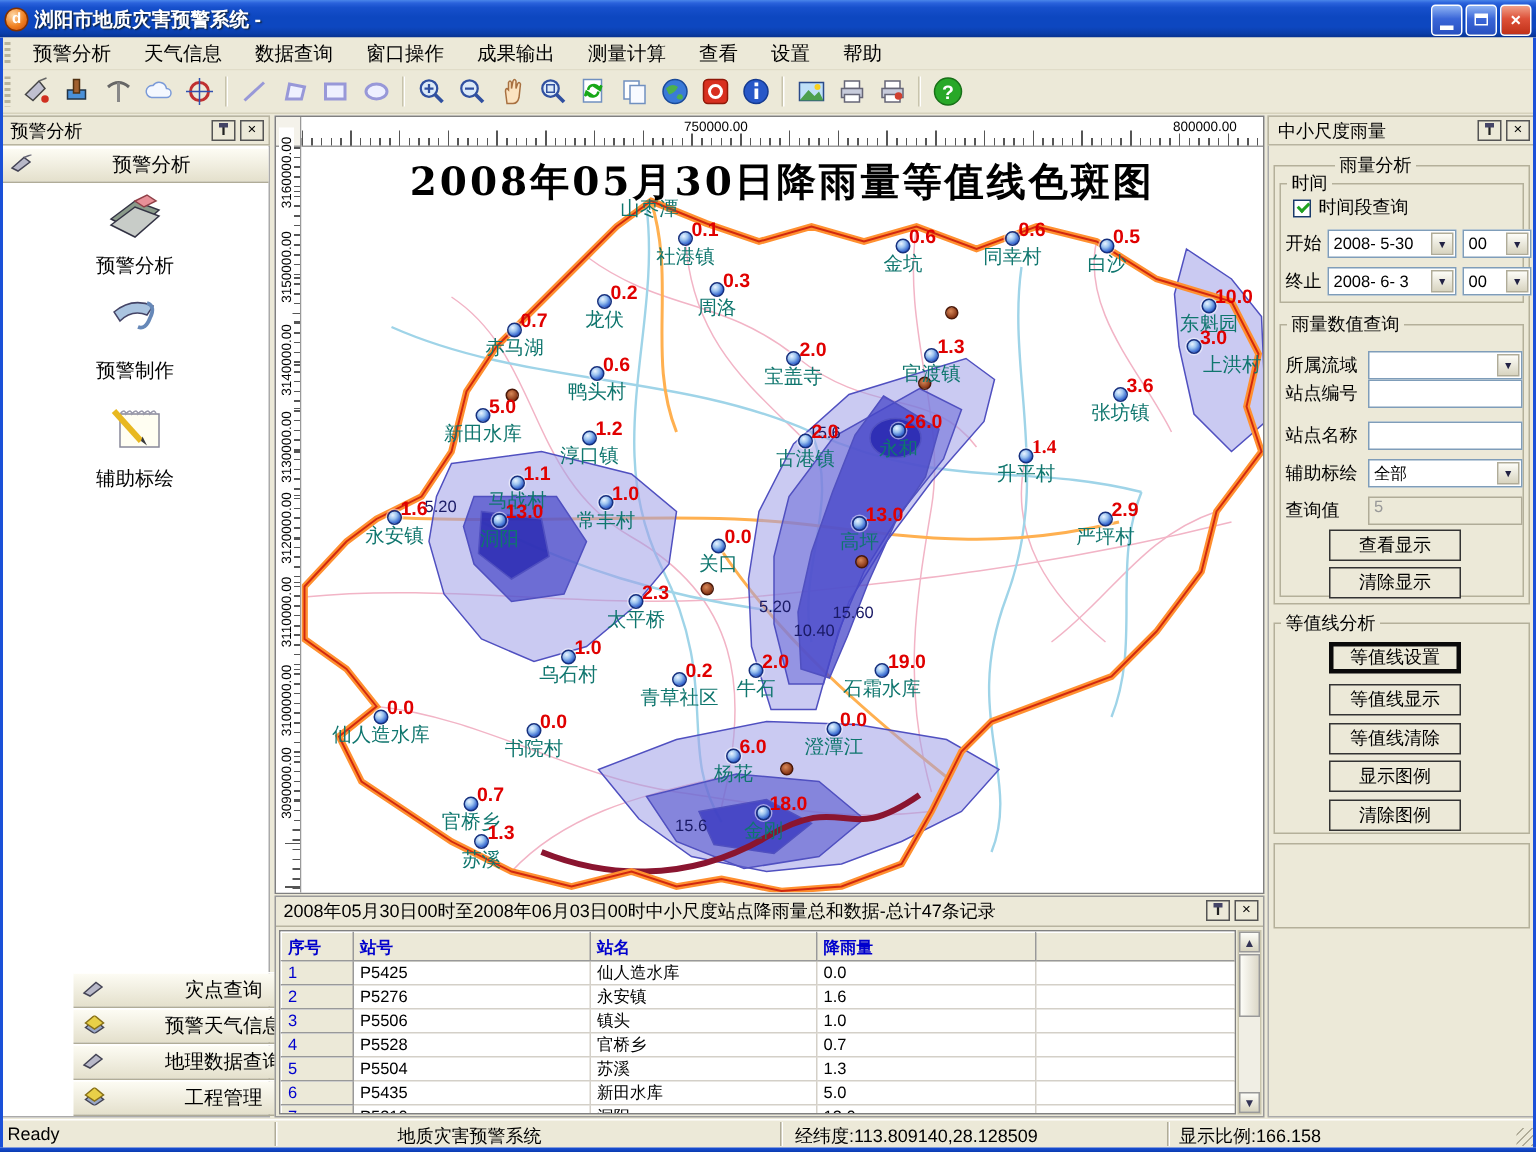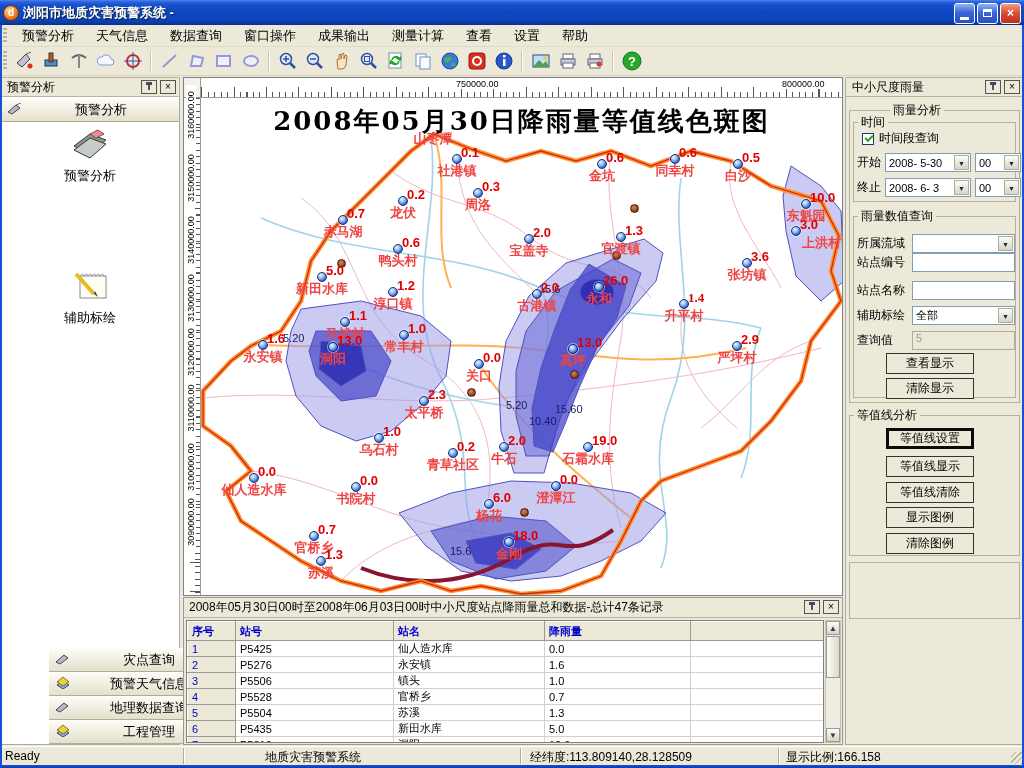--- a/index.html
+++ b/index.html
@@ -55,21 +55,21 @@
   .vruler .t1{position:absolute;top:0;bottom:0;right:0;width:5px;background:repeating-linear-gradient(to bottom,#555 0 1px,transparent 1px 6.5px);}
   .vruler .t2{position:absolute;top:0;bottom:0;right:0;width:10px;background:repeating-linear-gradient(to bottom,#555 0 1px,transparent 1px 29px);}
   .vruler .rlabel{position:absolute;left:1px;font-size:9px;color:#000;transform:rotate(-90deg);transform-origin:center;width:60px;text-align:center;background:#fff;}
   .map-canvas{position:absolute;left:17px;top:20px;width:641px;height:497px;background:#fff;overflow:hidden;}
   .map-title{position:absolute;left:0;top:6px;width:641px;text-align:center;font-family:"DejaVu Serif",serif;
     font-size:26px;font-weight:bold;color:#000;letter-spacing:2px;}
   .stn{position:absolute;width:10px;height:10px;border-radius:50%;
     background:radial-gradient(circle at 35% 30%,#eaf4ff 0%,#9cc4f0 35%,#3a6ad0 70%,#1c3a90 100%);
     border:1px solid #16307e;box-shadow:0 0 0 1px rgba(255,255,255,.5);}
   .stn-val{position:absolute;color:#e00000;font-weight:bold;font-size:13px;white-space:nowrap;}
-  .stn-name{position:absolute;color:#ef4444;font-weight:bold;font-size:13px;width:90px;text-align:center;white-space:nowrap;}
+  .stn-name{position:absolute;color:#0f766e;font-weight:normal;font-size:13px;width:90px;text-align:center;white-space:nowrap;}
   .ctr-label{position:absolute;color:#1a1a66;font-size:11px;white-space:nowrap;}
   .town-dot{position:absolute;width:9px;height:9px;border-radius:50%;background:radial-gradient(circle at 40% 35%,#d88858,#8a3818 70%);border:1px solid #4a1808;}
 
   
   .bottom-panel{position:absolute;left:183px;top:597px;width:660px;height:148px;background:#ece9d8;border:1px solid #999;}
   .bp-title{position:absolute;left:0;top:0;width:658px;height:20px;background:#ece9d8;border-bottom:1px solid #b8b4a0;
     font-size:12px;display:flex;align-items:center;padding-left:5px;}
   .bp-table-wrap{position:absolute;left:2px;top:22px;width:638px;height:123px;background:#fff;border:1px solid #808080;overflow:hidden;}
   table.res{border-collapse:collapse;table-layout:fixed;width:637px;font-size:11px;}
   table.res th{background:#ece9d8;color:#0000cd;font-weight:bold;text-align:left;height:19px;padding:0 4px;
@@ -306,20 +306,27 @@
       <span class="gb-label">预警分析</span>
     </div>
 
     <div class="tool-item" style="top:48px;">
       <svg width="44" height="34">
           <polygon points="6,20 22,8 38,14 22,28" fill="#8a9a8a" stroke="#334"></polygon>
           <polygon points="6,24 22,12 38,18 22,32" fill="#c8ccc8" stroke="#334"></polygon>
           <polygon points="22,8 30,4 36,8 28,12" fill="#e89098" stroke="#904048"></polygon>
         </svg>
       <div class="t-label">预警分析</div>
+    </div>
+    <div class="tool-item" style="top:116px;">
+      <svg width="44" height="36">
+          <path d="M8,14 Q20,4 34,10 L30,16 Q20,12 12,20 z" fill="#aac4e0" stroke="#446"></path>
+          <path d="M30,8 q6,2 2,10 q-3,8 -8,6" fill="none" stroke="#6688b8" stroke-width="2.5"></path>
+        </svg>
+      <div class="t-label">预警制作</div>
     </div>
     <div class="tool-item" style="top:188px;">
       <svg width="44" height="36">
           <rect x="12" y="10" width="26" height="22" fill="#fffef2" stroke="#889"></rect>
           <path d="M12,10 q3,-4 4,0 q3,-4 4,0 q3,-4 4,0 q3,-4 4,0 q3,-4 4,0 q3,-4 4,0" fill="none" stroke="#99a"></path>
           <line x1="8" y1="8" x2="26" y2="28" stroke="#e8b820" stroke-width="4"></line>
           <polygon points="26,28 30,31 27,25" fill="#3a3a3a"></polygon>
         </svg>
       <div class="t-label">辅助标绘</div>
     </div>

